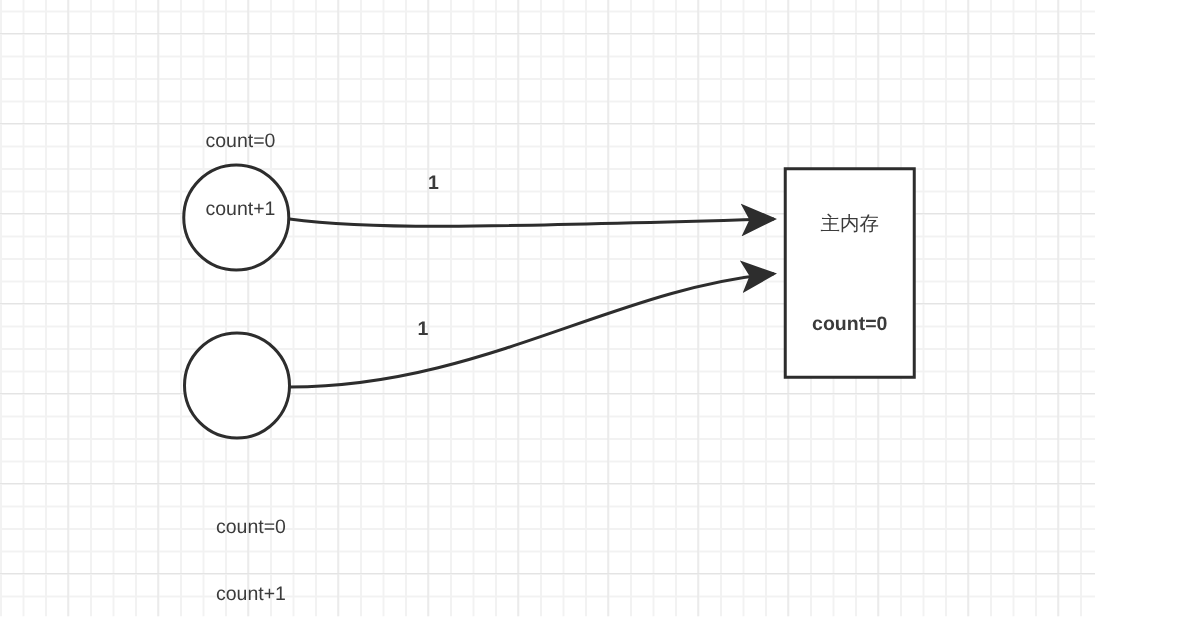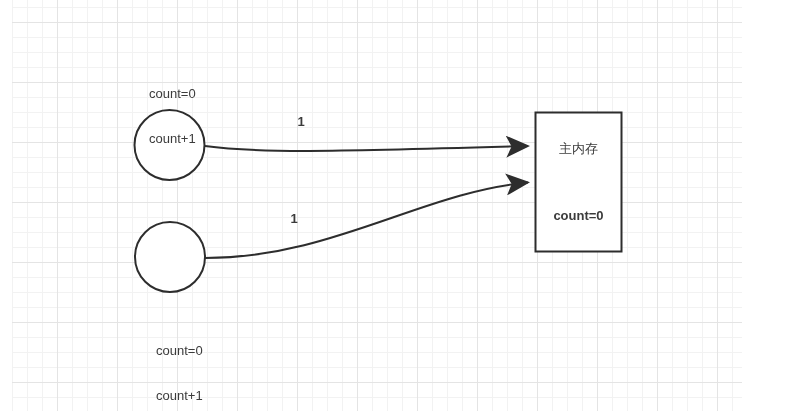--- a/index.html
+++ b/index.html
@@ -19,21 +19,20 @@
     position:relative;
     width:730px;height:411px;
     background-color:var(--canvas-bg);
     background-image:
       linear-gradient(to right, var(--grid-major) 1px, transparent 1px),
       linear-gradient(to bottom, var(--grid-major) 1px, transparent 1px),
       linear-gradient(to right, var(--grid-minor) 1px, transparent 1px),
       linear-gradient(to bottom, var(--grid-minor) 1px, transparent 1px);
     background-size:60px 60px,60px 60px,15px 15px,15px 15px;
     background-position:45px 0,0 22px,0 0,0 7px;
-    margin-left:12px;
   }
   svg.shapes{position:absolute;left:0;top:0;width:798px;height:411px;}
   .node-shape{fill:var(--shape-fill);stroke:var(--shape-stroke);stroke-width:2;}
   .edge-path{fill:none;stroke:var(--shape-stroke);stroke-width:2;}
   .txt{position:absolute;color:var(--text-color);font-size:13px;line-height:15px;white-space:pre;}
   .note{text-align:left;}
   .note-top{left:137px;top:56px;}
   .note-bottom{left:144px;top:313px;}
   .edge-label{font-weight:600;text-align:center;width:20px;}
   .edge-label-top{left:279px;top:114px;}

